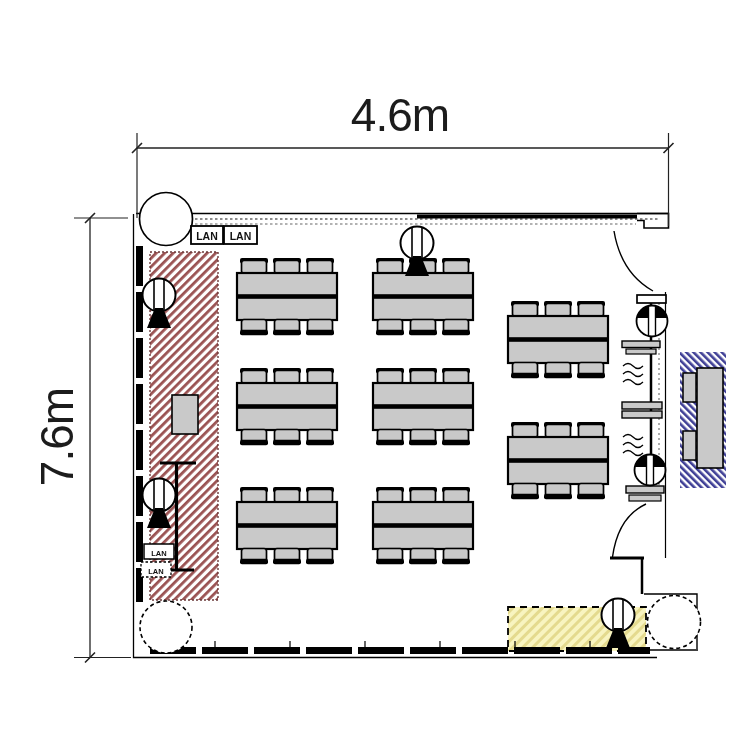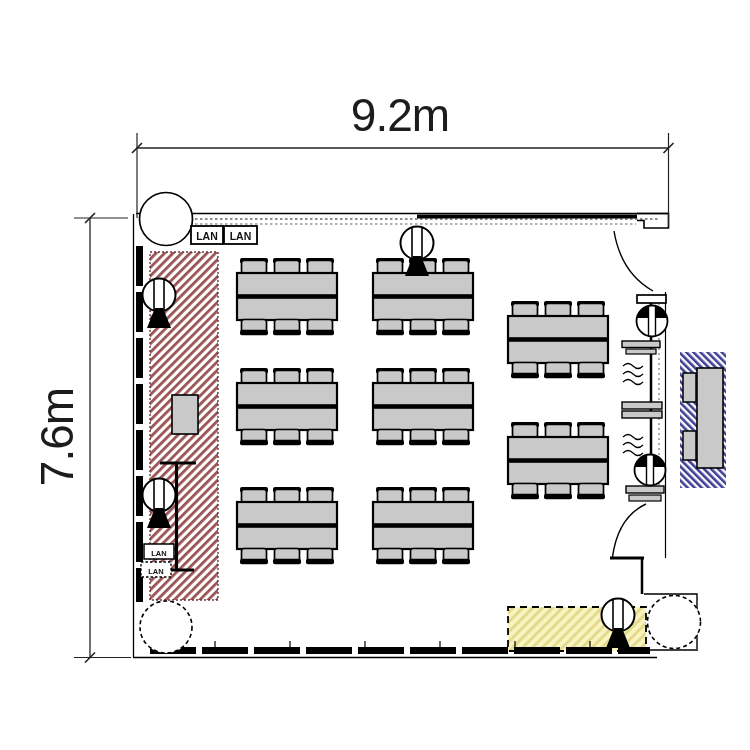--- a/index.html
+++ b/index.html
@@ -170,15 +170,15 @@
     <path d="M132 153 L142 143 M663.5 153 L673.5 143" stroke-width="1.6"></path>
   </g>
   <g stroke="#222">
     <line x1="74" y1="218" x2="128" y2="218" stroke-width="1.2"></line>
     <line x1="74" y1="657.5" x2="131" y2="657.5" stroke-width="1.2"></line>
     <line x1="90" y1="218" x2="90" y2="657.5" stroke-width="1.3"></line>
     <path d="M85 223 L95 213 M85 662.5 L95 652.5" stroke-width="1.6"></path>
   </g>
 </svg>
 
-  <div class="dim-label" style="left:330px;top:92px;width:140px;">9.2m</div>
+  <div class="dim-label" style="left:330px;top:92px;width:140px;">4.6m</div>
   <div class="dim-label vertical" style="left:-13px;top:414px;width:140px;height:46px;">7.6m</div>
 </div>
 
 </body></html>

